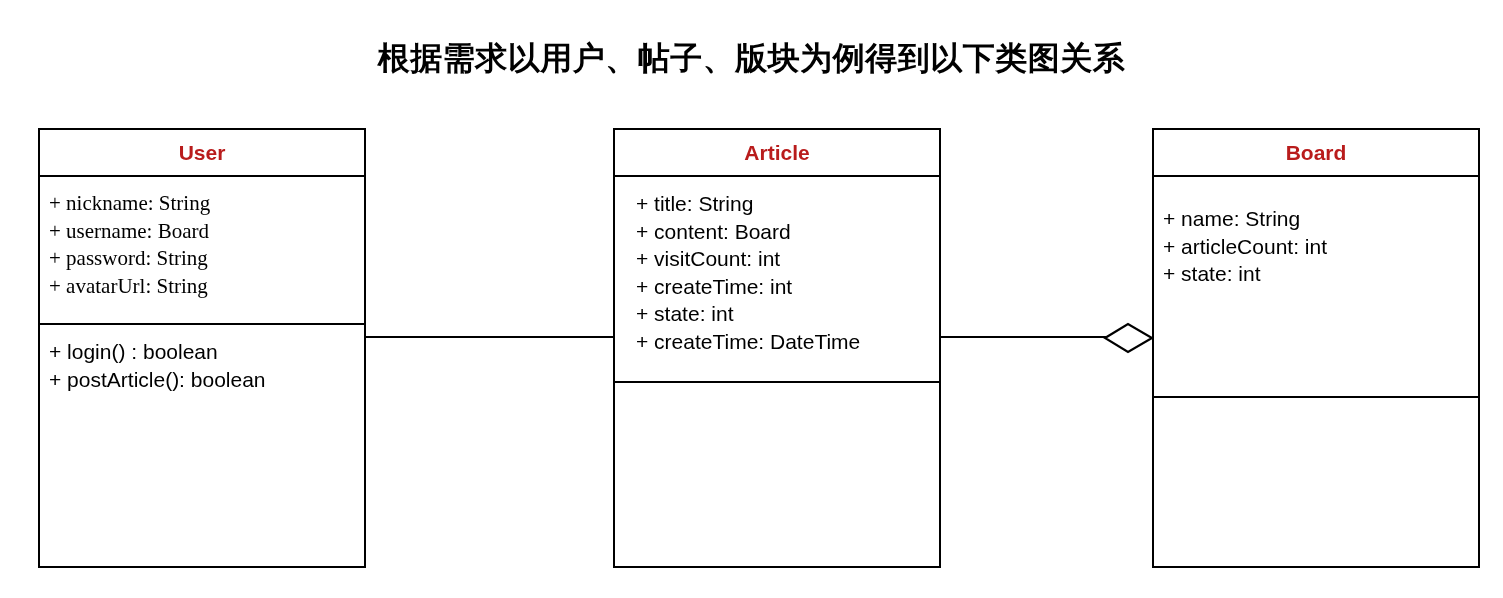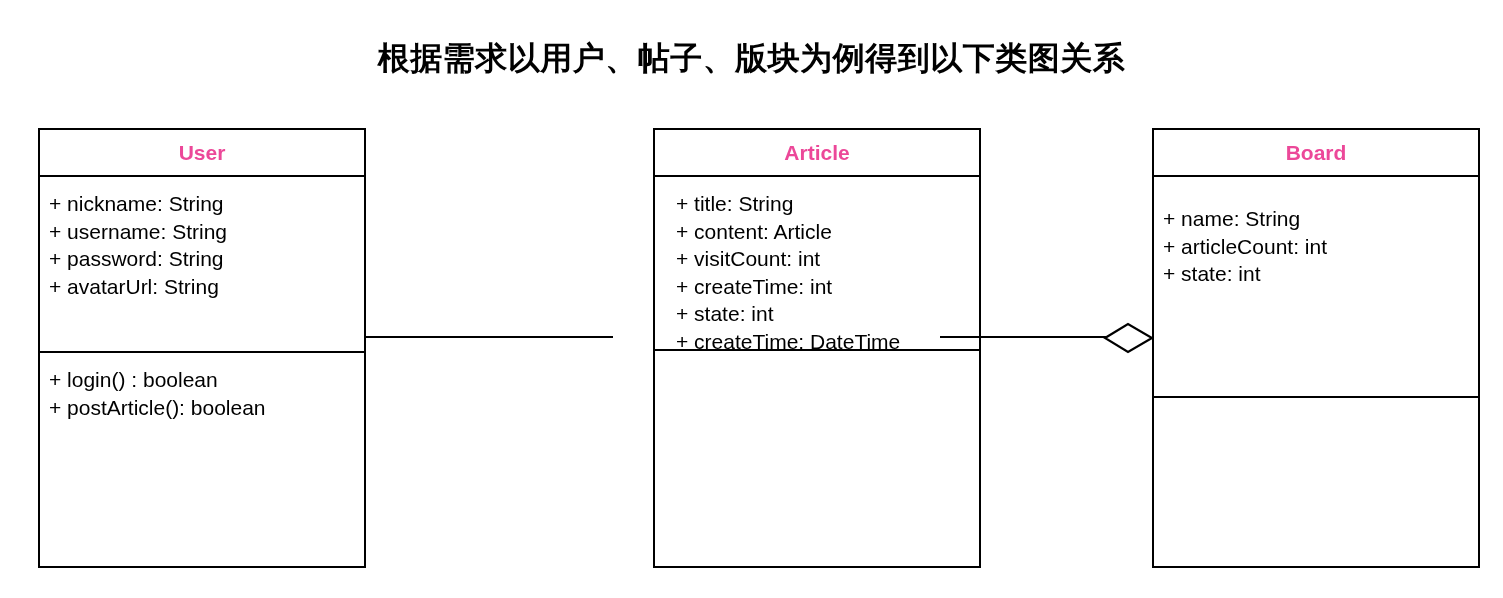--- a/index.html
+++ b/index.html
@@ -51,43 +51,43 @@
     border-bottom: 2px solid #000000;
     display: flex;
     align-items: center;
     justify-content: center;
     flex: 0 0 auto;
   }
   .class-name {
     font-size: 21px;
     font-weight: bold;
     line-height: 24px;
-    color: #ec4899;
+    color: #b91c1c;
   }
   .class-compartment {
     box-sizing: border-box;
     padding: 13px 0 10px 9px;
     flex: 0 0 auto;
   }
   .class-compartment.attributes {
     border-bottom: 2px solid #000000;
   }
   .class-compartment.operations {
     flex: 1 1 auto;
   }
   .member-line {
     font-size: 21px;
     line-height: 27.5px;
     color: #000000;
     white-space: nowrap;
   }
 
   
-  #class-user .attributes   { height: 176px; }
-  #class-article .attributes{ height: 174px; padding-left: 21px; }
+  #class-user .attributes   { height: 148px; font-family: Liberation Serif, serif; }
+  #class-article .attributes{ height: 206px; padding-left: 21px; }
   #class-board .attributes  { height: 206px; }
 
   
   .connector-line {
     position: absolute;
     background: #000000;
     height: 2px;
   }
   .aggregation-diamond {
     position: absolute;
@@ -99,37 +99,37 @@
 <div id="canvas">
 
   <div class="diagram-title">根据需求以用户、帖子、版块为例得到以下类图关系</div>
 
   <div class="uml-class" id="class-user" style="left:38px; top:128px; width:328px; height:440px;">
     <div class="class-header">
       <span class="class-name">User</span>
     </div>
     <div class="class-compartment attributes">
       <div class="member-line">+ nickname: String</div>
-      <div class="member-line">+ username: String</div>
+      <div class="member-line">+ username: Board</div>
       <div class="member-line">+ password: String</div>
       <div class="member-line">+ avatarUrl: String</div>
     </div>
     <div class="class-compartment operations">
       <div class="member-line">+ login() : boolean</div>
       <div class="member-line">+ postArticle(): boolean</div>
     </div>
   </div>
 
-  <div class="uml-class" id="class-article" style="left:613px; top:128px; width:328px; height:440px;margin-left:40px;">
+  <div class="uml-class" id="class-article" style="left:613px; top:128px; width:328px; height:440px;">
     <div class="class-header">
       <span class="class-name">Article</span>
     </div>
     <div class="class-compartment attributes">
       <div class="member-line">+ title: String</div>
-      <div class="member-line">+ content: Article</div>
+      <div class="member-line">+ content: Board</div>
       <div class="member-line">+ visitCount: int</div>
       <div class="member-line">+ createTime: int</div>
       <div class="member-line">+ state: int</div>
       <div class="member-line">+ createTime: DateTime</div>
     </div>
     <div class="class-compartment operations"></div>
   </div>
 
   <div class="uml-class" id="class-board" style="left:1152px; top:128px; width:328px; height:440px;gap:15px;">
     <div class="class-header">

